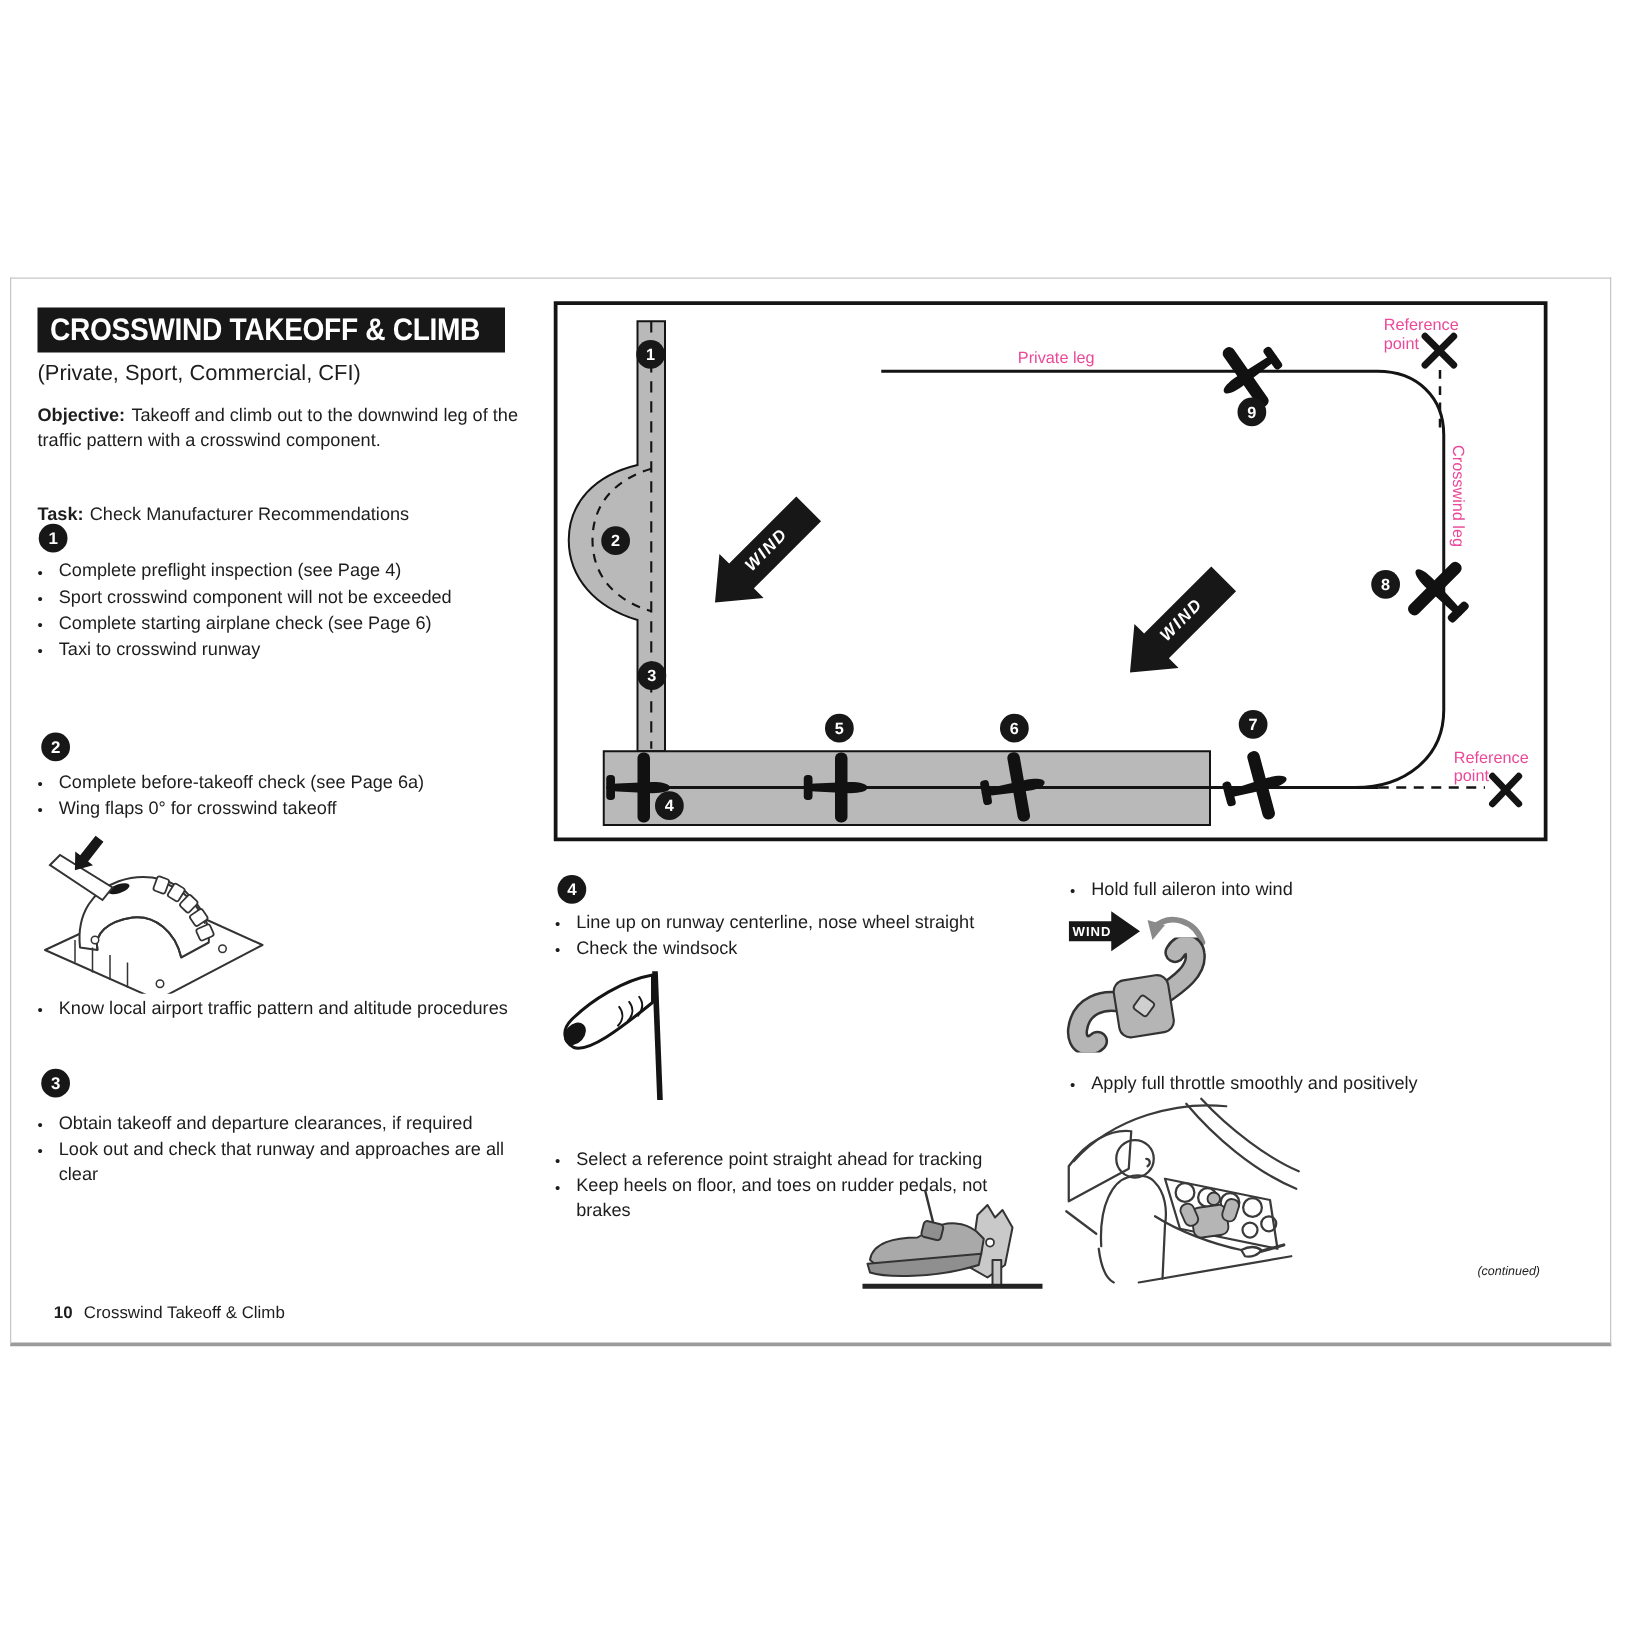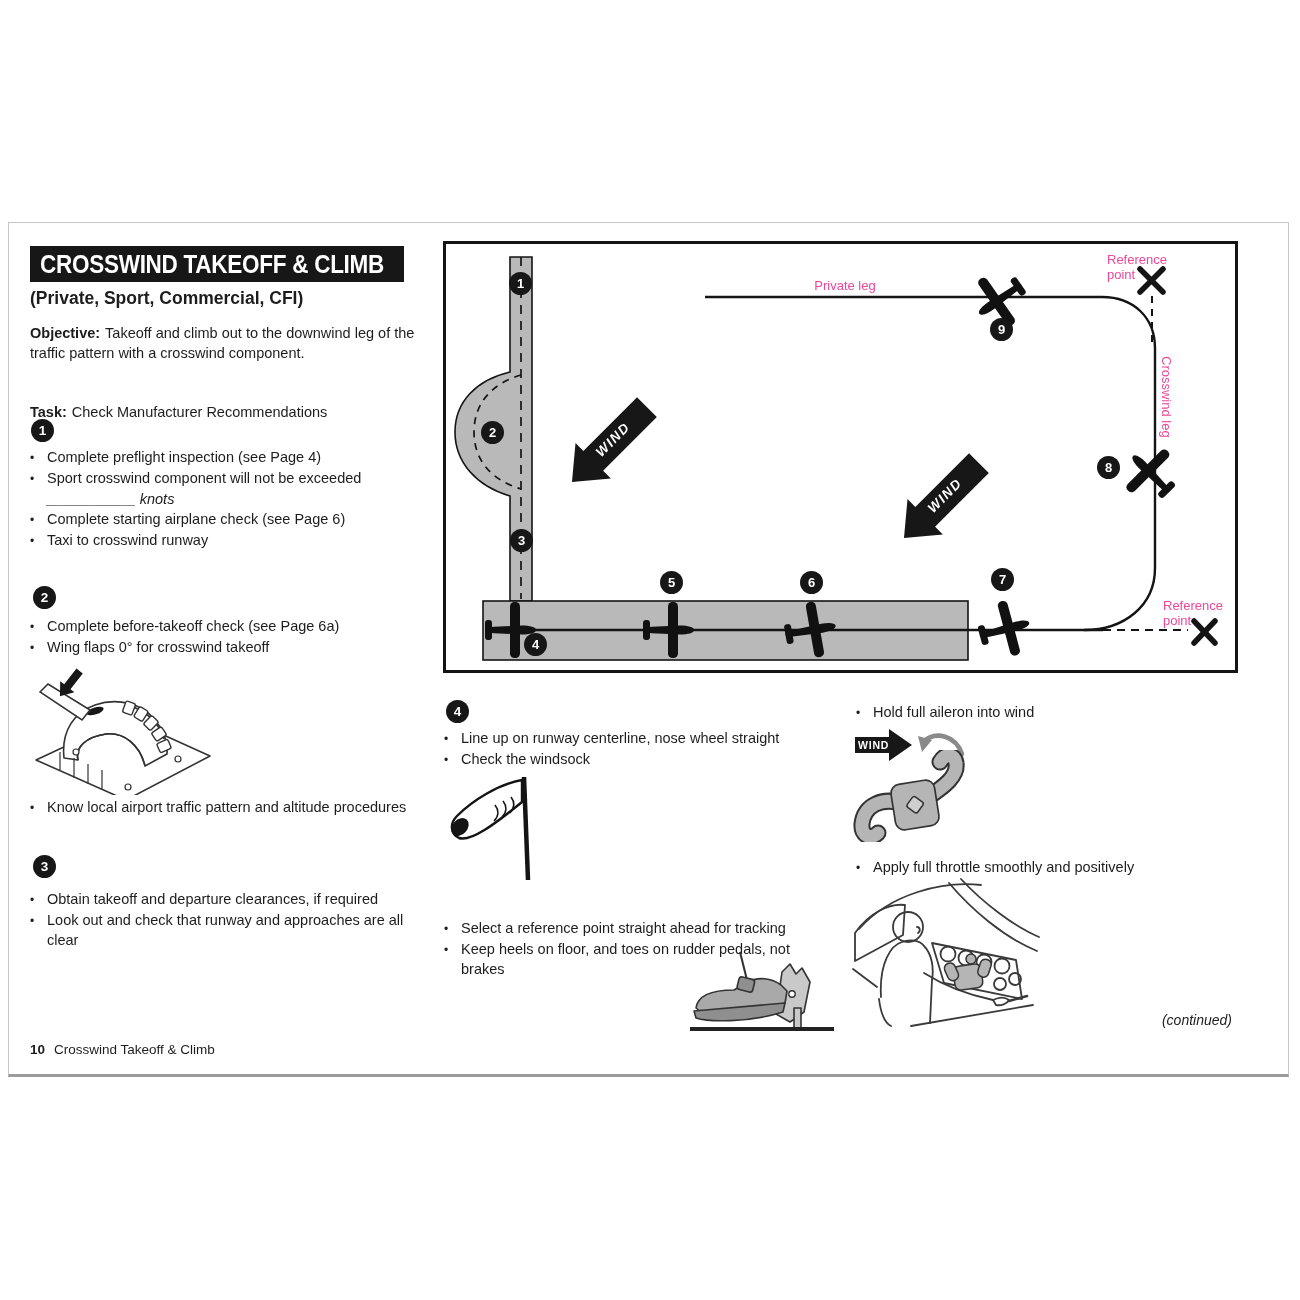--- a/index.html
+++ b/index.html
@@ -14,21 +14,21 @@
     border:1px solid #c6c6c6; border-bottom:3px solid #9b9b9b; box-sizing:border-box;
   }
   .banner {
     left:30px; top:246px; width:374px; height:36px; background:#171717;
     display:flex; align-items:center; padding-left:10px; box-sizing:border-box;
   }
   .banner span {
     color:#fff; font-weight:bold; font-size:25px; letter-spacing:-0.3px;
     display:inline-block; transform:scaleX(.9); transform-origin:0 50%; white-space:nowrap;
   }
-  .subtitle { left:30px; top:288px; font-size:17.5px; font-weight:bold; }
+  .subtitle { left:30px; top:288px; font-size:17.5px; font-weight:normal; }
   .para { font-size:14.5px; line-height:20px; }
   .lbl { font-weight:bold; margin-right:5px; }
   .stepnum {
     width:23px; height:23px; border-radius:50%; background:#171717; color:#fff;
     font-size:13.5px; font-weight:bold; display:flex; align-items:center; justify-content:center;
   }
   .bgroup { font-size:14.5px; line-height:20px; }
   .brow { display:flex; }
   .brow .dot { flex:0 0 17px; font-size:12px; padding-top:1px; }
   .btext { flex:1; }
@@ -41,21 +41,21 @@
   .badge {
     width:23px; height:23px; border-radius:50%; background:#171717; color:#fff;
     font-size:13px; font-weight:bold; display:flex; align-items:center; justify-content:center;
     z-index:5;
   }
   .wind-rot {
     width:84px; text-align:center; color:#fff; font-weight:bold; font-size:13.5px;
     letter-spacing:1.5px; font-style:italic; transform:rotate(-45deg); z-index:4;
   }
   .vert { writing-mode:vertical-rl; }
-  .continued { font-style:italic; font-size:14px; text-align:right; }
+  .continued { font-style:italic; font-size:10px; text-align:right; }
   .footer { font-size:13.5px; }
   .footer .pn { font-weight:bold; margin-right:9px; }
   svg { display:block; }
 </style>
 </head>
 <body>
 
 <div class="abs page"></div>
 
 <div class="abs banner">
@@ -76,21 +76,20 @@
 
 <div class="abs bgroup" style="left:30px; top:447px; width:392px;">
   <div class="brow">
       <span class="dot">•</span>
       <span class="btext">Complete preflight inspection (see Page 4)</span>
     </div>
   <div class="brow">
       <span class="dot">•</span>
       <span class="btext">Sport crosswind component will not be exceeded</span>
     </div>
-  <div class="iline">___________ knots</div>
   <div class="brow">
       <span class="dot">•</span>
       <span class="btext">Complete starting airplane check (see Page 6)</span>
     </div>
   <div class="brow">
       <span class="dot">•</span>
       <span class="btext">Taxi to crosswind runway</span>
     </div>
 </div>
 
@@ -348,15 +347,15 @@
       <rect x="103" y="90" width="28" height="24" rx="6" transform="rotate(-8 117 102)" fill="#b5b5b5"></rect>
       <rect x="95" y="88" width="11" height="18" rx="5" transform="rotate(-24 100 97)" fill="#b5b5b5"></rect>
       <rect x="128" y="84" width="11" height="18" rx="5" transform="rotate(18 133 93)" fill="#b5b5b5"></rect>
       <circle cx="120" cy="84" r="5" fill="#b5b5b5"></circle>
     </g>
   </svg>
 </div>
 
 <div class="abs continued" style="left:1100px; top:1012px; width:132px;">(continued)</div>
 
-<div class="abs footer" style="left:30px; top:1042px;text-align:center;">
+<div class="abs footer" style="left:43px; top:1042px;text-align:center;">
   <span class="pn">10</span><span>Crosswind Takeoff &amp; Climb</span>
 </div>
 
 </body></html>

